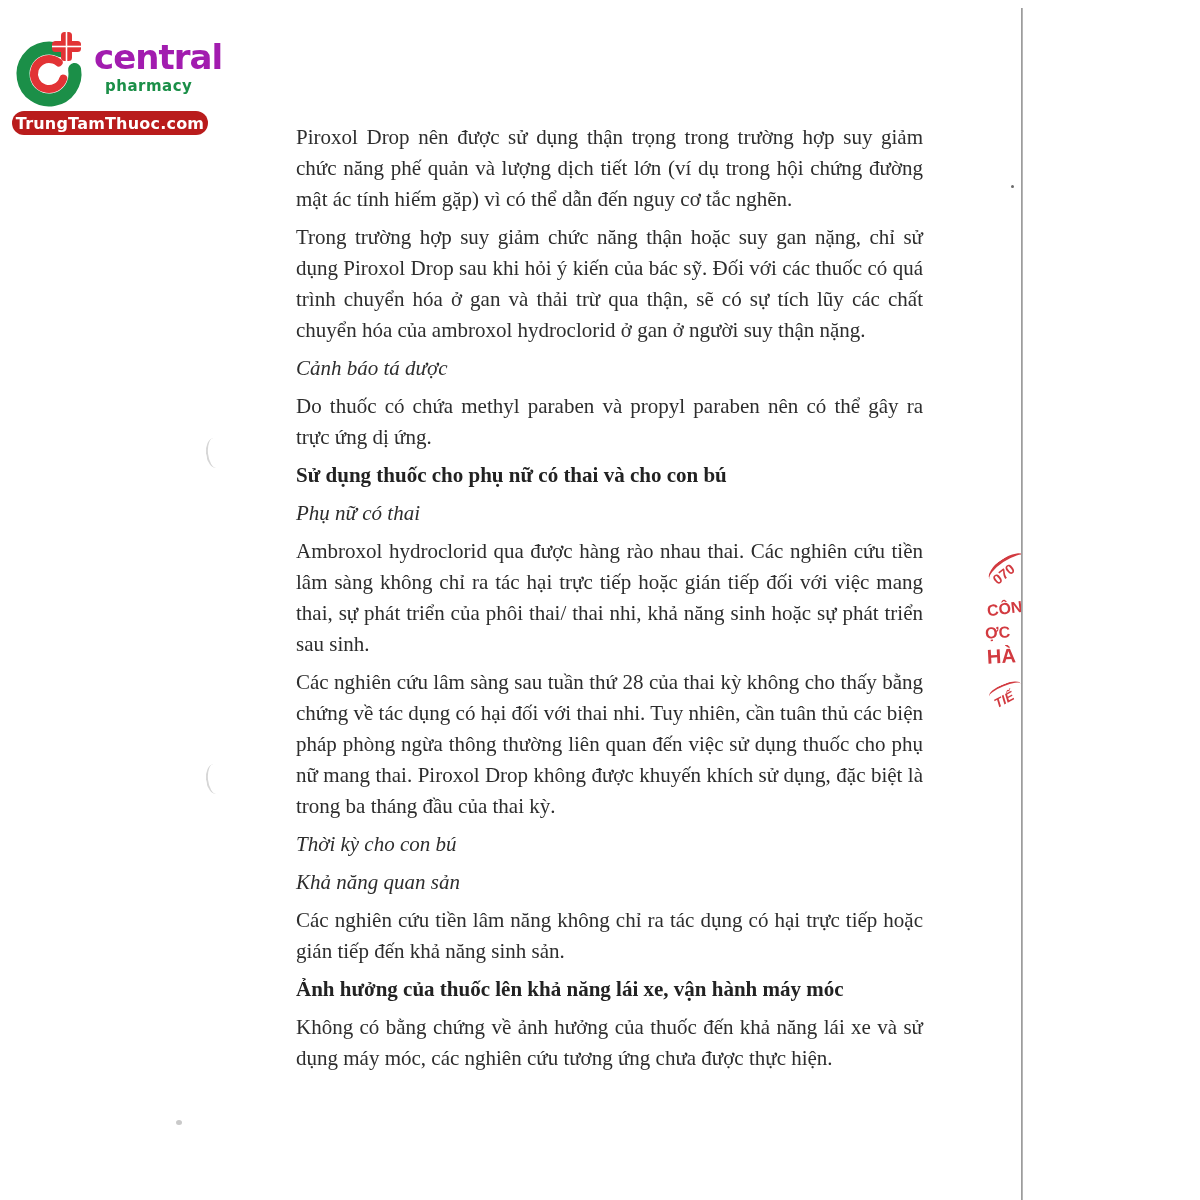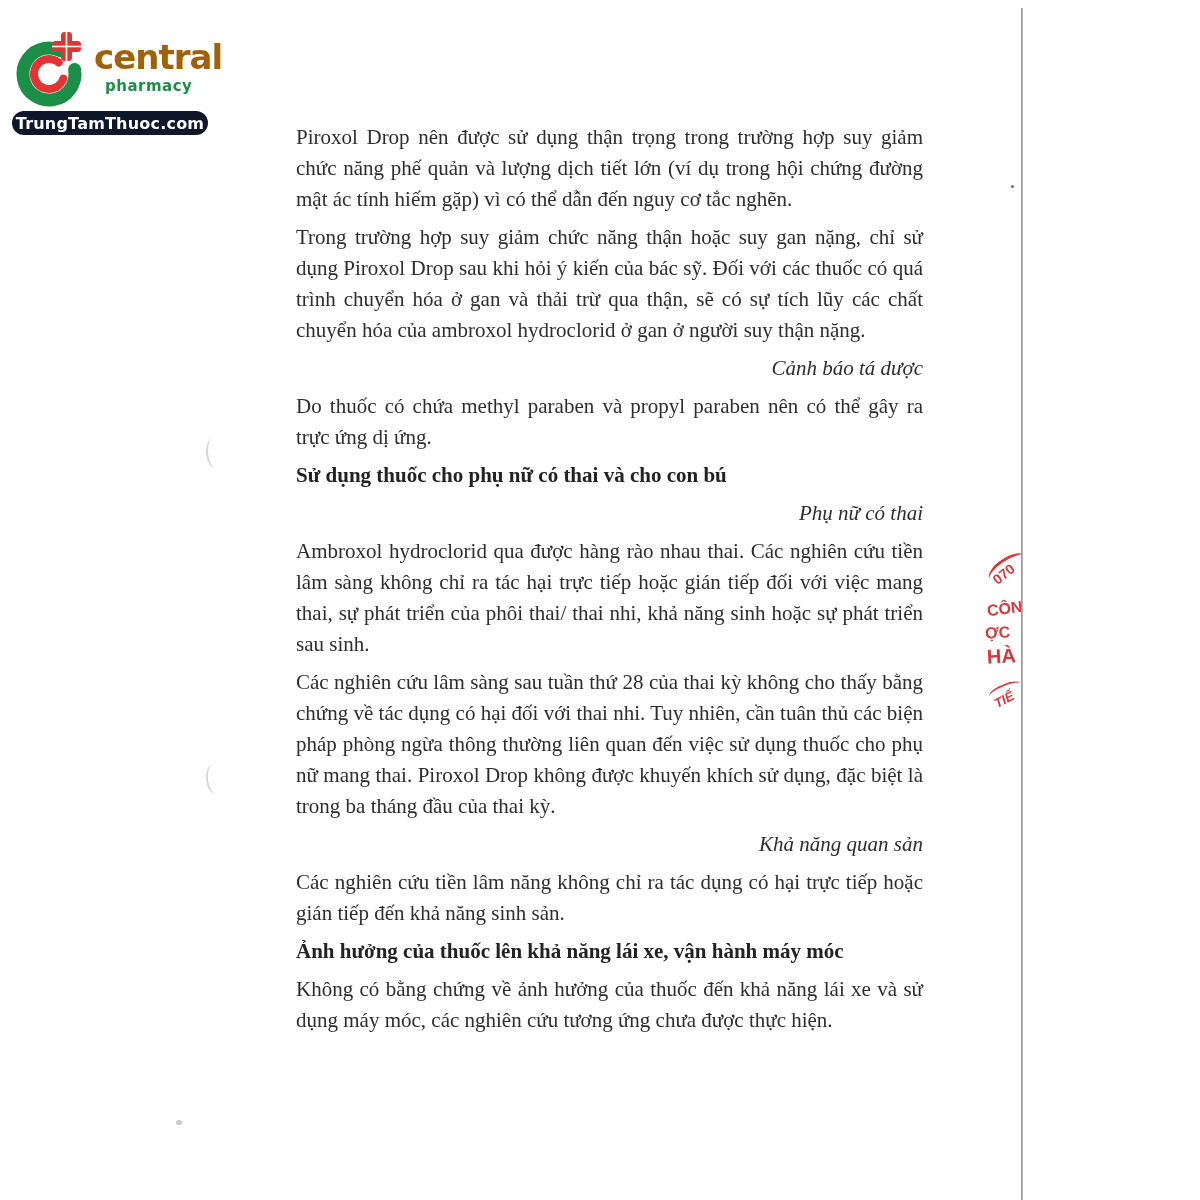--- a/index.html
+++ b/index.html
@@ -10,37 +10,37 @@
     overflow: hidden;
     font-family: "Liberation Serif", "DejaVu Serif", serif;
   }
 
   
   .logo { position: absolute; left: 12px; top: 28px; width: 210px; height: 110px; }
   .logo-mark { position: absolute; left: 2px; top: 2px; }
   .brand { position: absolute; left: 82px; top: 12px;
     font-family: "DejaVu Sans", "Liberation Sans", sans-serif;
     font-weight: bold; font-size: 34px; line-height: 34px;
-    color: #a16207; letter-spacing: -1px; }
+    color: #a21caf; letter-spacing: -1px; }
   .tagline { position: absolute; left: 85px; top: 51px;
     font-family: "DejaVu Sans", "Liberation Sans", sans-serif;
     font-weight: 600; font-size: 15px; line-height: 15px;
     color: #1b8f48; letter-spacing: 0.5px; margin-left: 8px; }
   .banner { position: absolute; left: 0px; top: 83px; width: 196px; height: 24px;
-    background: #0f172a; border-radius: 12px;
+    background: #b91c1c; border-radius: 12px;
     display: flex; align-items: center; justify-content: center; }
   .banner span {
     font-family: "DejaVu Sans", "Liberation Sans", sans-serif;
     font-weight: bold; font-size: 16px; color: #ffffff; letter-spacing: 0.2px; }
 
   
   .doc { position: absolute; left: 296px; top: 122px; width: 627px;
     color: #2d2d2d; font-size: 21px; line-height: 31px; }
   .doc p { margin: 0 0 7px 0; text-align: justify; }
-  .doc .h-italic { font-style: italic; text-align: right; margin-left: 24px; }
+  .doc .h-italic { font-style: italic; text-align: left; }
   .doc .h-bold { font-weight: bold; text-align: left; color: #222222; }
 
   
   .edge-line { position: absolute; left: 1021px; top: 8px; width: 2px; height: 1192px;
     background: linear-gradient(to right, #8f8f8f, #c2c2c2); }
   .paren { position: absolute; width: 16px; height: 30px;
     border-left: 2px solid #d6d6d6; border-radius: 50%; transform: rotate(-6deg); }
   .paren.m1 { left: 206px; top: 438px; }
   .paren.m2 { left: 206px; top: 764px; }
   .speck { position: absolute; border-radius: 50%; }
@@ -87,20 +87,21 @@
 
 <div class="doc">
   <p>Piroxol Drop nên được sử dụng thận trọng trong trường hợp suy giảm chức năng phế quản và lượng dịch tiết lớn (ví dụ trong hội chứng đường mật ác tính hiếm gặp) vì có thể dẫn đến nguy cơ tắc nghẽn.</p>
   <p>Trong trường hợp suy giảm chức năng thận hoặc suy gan nặng, chỉ sử dụng Piroxol Drop sau khi hỏi ý kiến của bác sỹ. Đối với các thuốc có quá trình chuyển hóa ở gan và thải trừ qua thận, sẽ có sự tích lũy các chất chuyển hóa của ambroxol hydroclorid ở gan ở người suy thận nặng.</p>
   <p class="h-italic">Cảnh báo tá dược</p>
   <p>Do thuốc có chứa methyl paraben và propyl paraben nên có thể gây ra trực ứng dị ứng.</p>
   <p class="h-bold">Sử dụng thuốc cho phụ nữ có thai và cho con bú</p>
   <p class="h-italic">Phụ nữ có thai</p>
   <p>Ambroxol hydroclorid qua được hàng rào nhau thai. Các nghiên cứu tiền lâm sàng không chỉ ra tác hại trực tiếp hoặc gián tiếp đối với việc mang thai, sự phát triển của phôi thai/ thai nhi, khả năng sinh hoặc sự phát triển sau sinh.</p>
   <p>Các nghiên cứu lâm sàng sau tuần thứ 28 của thai kỳ không cho thấy bằng chứng về tác dụng có hại đối với thai nhi. Tuy nhiên, cần tuân thủ các biện pháp phòng ngừa thông thường liên quan đến việc sử dụng thuốc cho phụ nữ mang thai. Piroxol Drop không được khuyến khích sử dụng, đặc biệt là trong ba tháng đầu của thai kỳ.</p>
+  <p class="h-italic">Thời kỳ cho con bú</p>
   <p class="h-italic">Khả năng quan sản</p>
   <p>Các nghiên cứu tiền lâm năng không chỉ ra tác dụng có hại trực tiếp hoặc gián tiếp đến khả năng sinh sản.</p>
   <p class="h-bold">Ảnh hưởng của thuốc lên khả năng lái xe, vận hành máy móc</p>
   <p>Không có bằng chứng về ảnh hưởng của thuốc đến khả năng lái xe và sử dụng máy móc, các nghiên cứu tương ứng chưa được thực hiện.</p>
 </div>
 
 <div class="stamp">
   <div class="arc a1"></div>
   <div class="frag f-070">070</div>
   <div class="frag f-con">CÔN</div>

